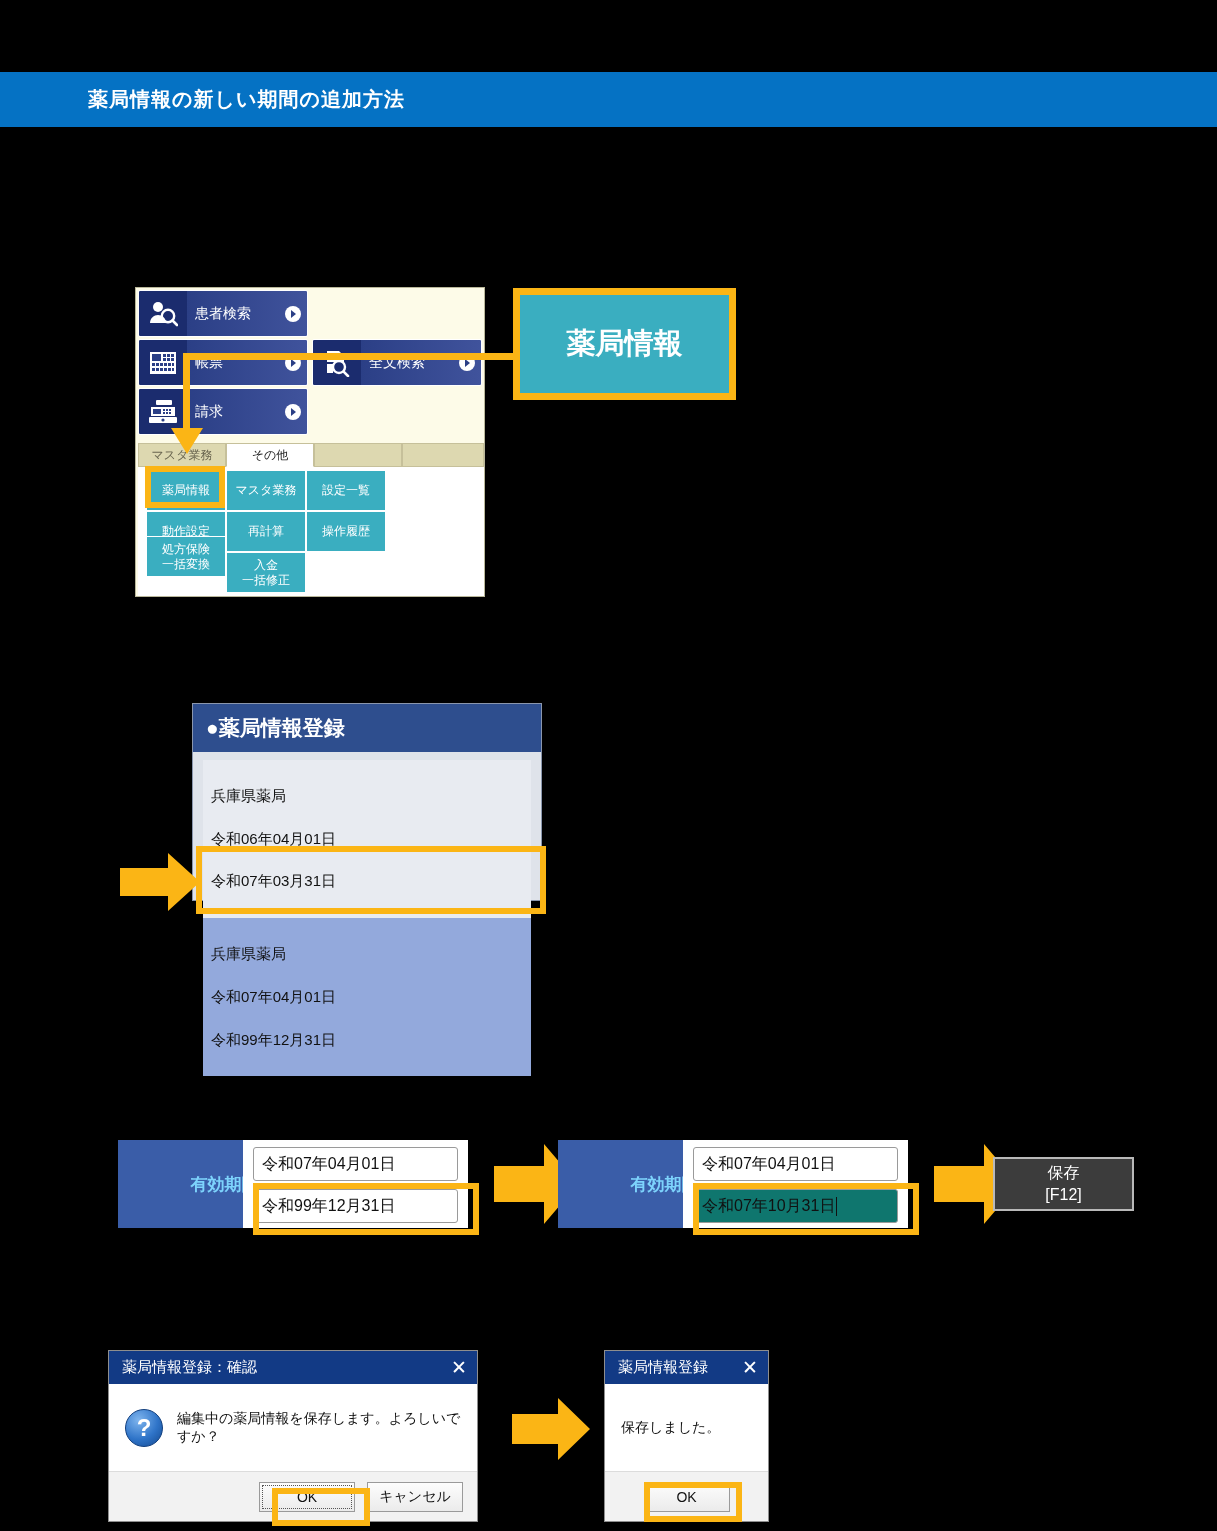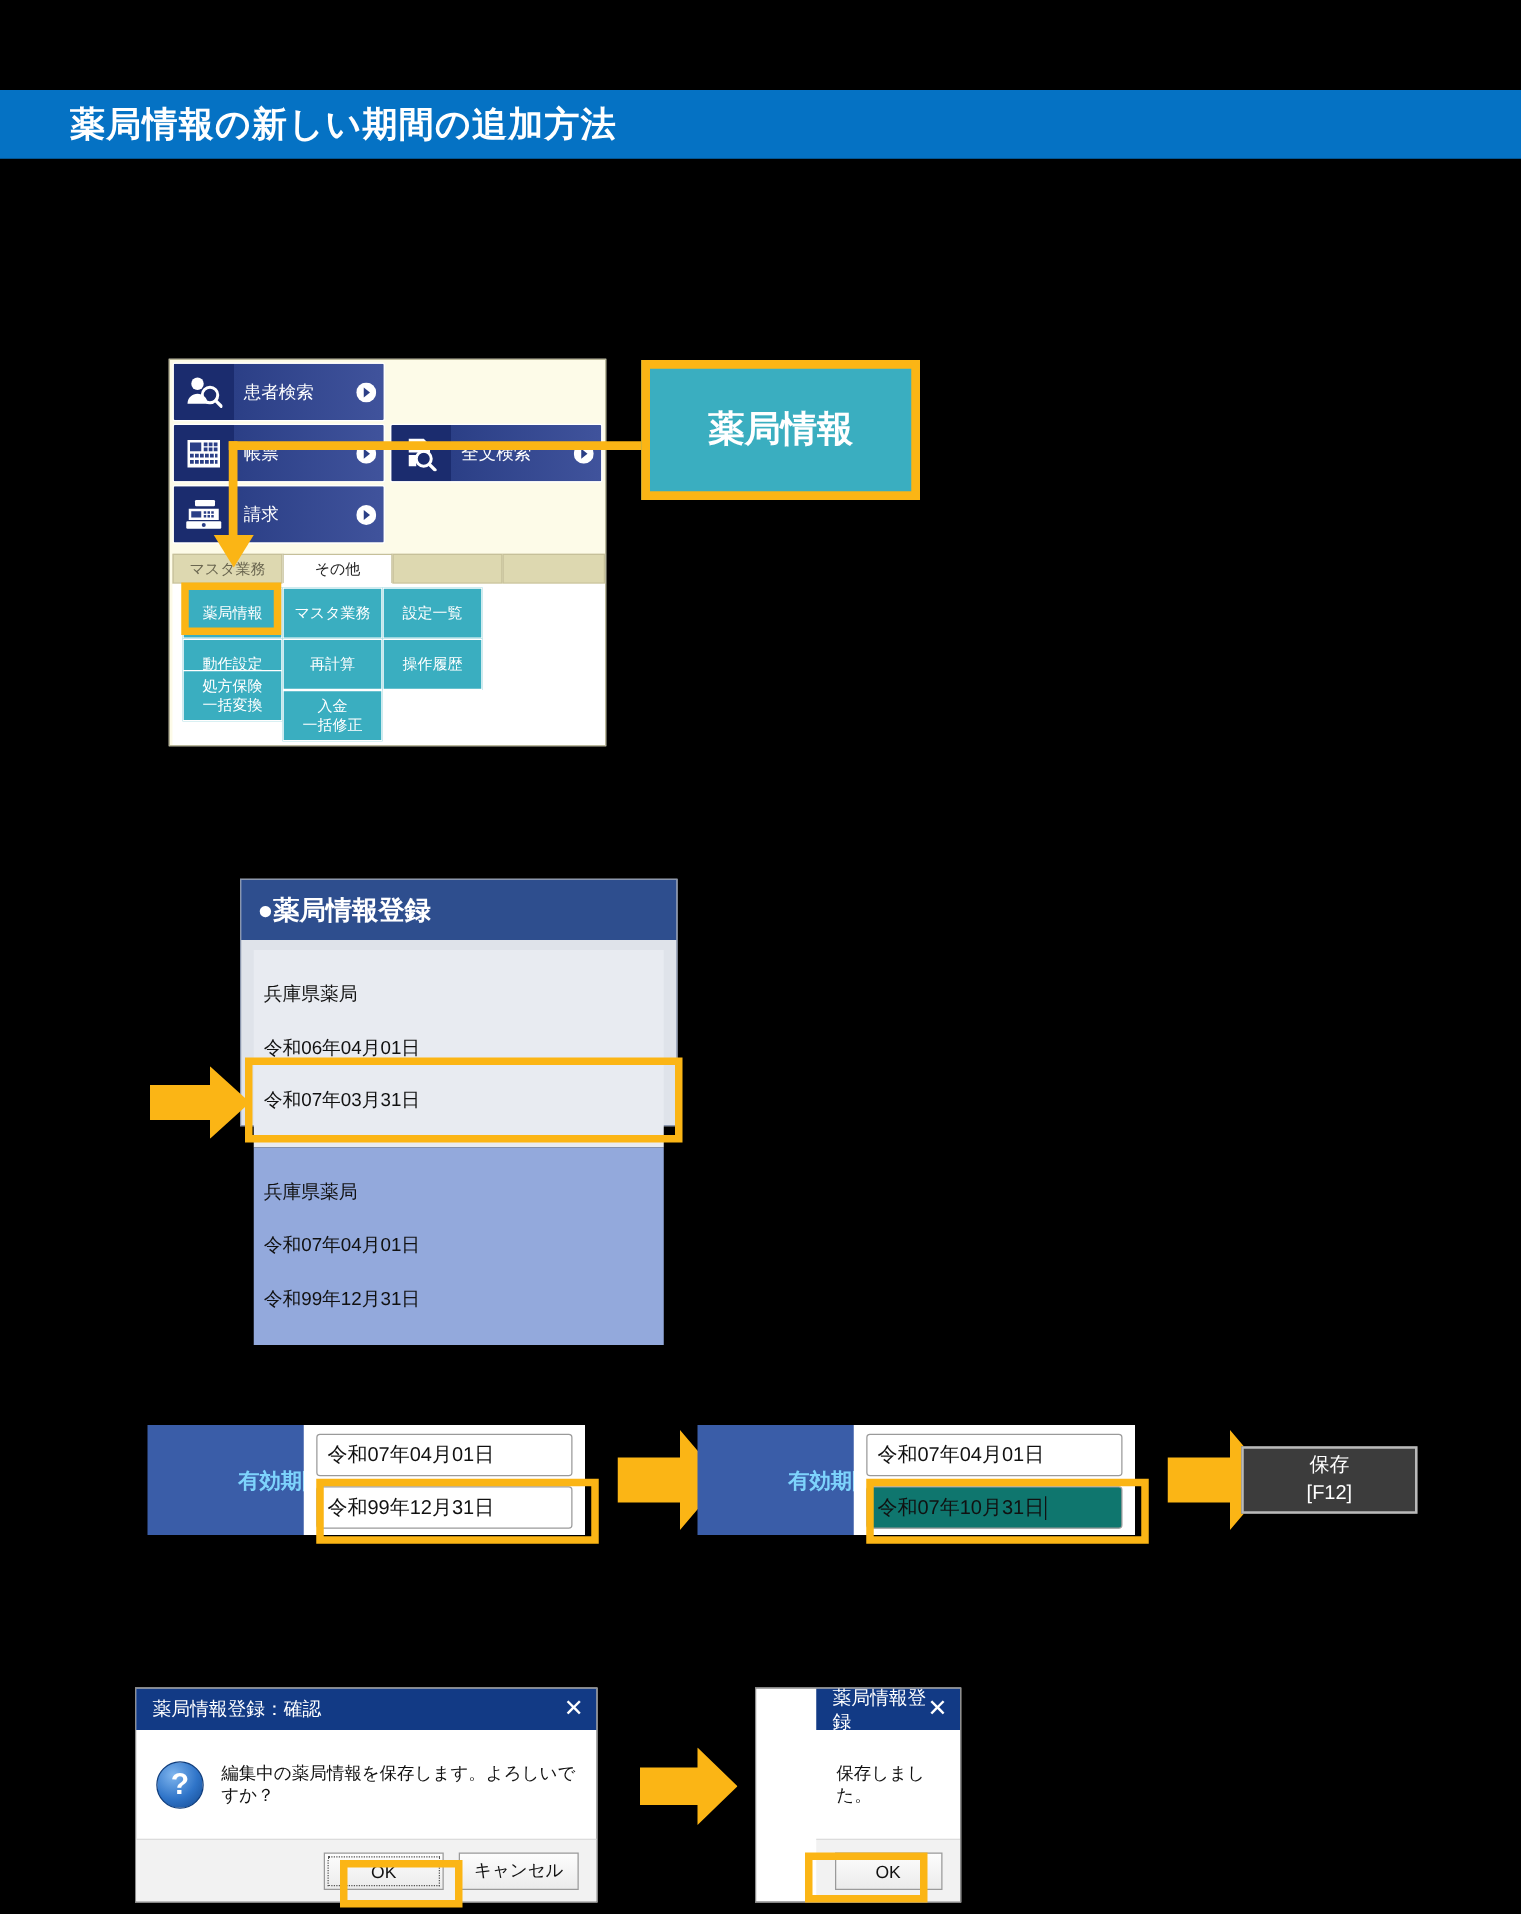--- a/index.html
+++ b/index.html
@@ -18,24 +18,24 @@
 
   
   #title-banner {
     left: 0; top: 72px;
     width: 1217px; height: 55px;
     background: #0572c4;
     display: flex; align-items: center;
   }
   #title-banner .title-text {
     color: #ffffff;
-    font-size: 28px;
+    font-size: 20px;
     font-weight: bold;
     letter-spacing: 1px;
-    margin-left: 56px;
+    margin-left: 88px;
   }
 
   
   #menu-panel {
     left: 135px; top: 287px;
     width: 350px; height: 310px;
     background: #fdfbe8;
     border: 1px solid #b9b79a;
     box-sizing: border-box;
   }
@@ -557,21 +557,21 @@
   </div>
 </div>
 <div class="btn-highlight" style="left:272px; top:1488px; width:98px; height:38px;"></div>
 
 <div class="abs" style="left:512px; top:1398px; width:78px; height:62px;">
   <svg width="78" height="62" viewBox="0 0 78 62" class="arrow-svg">
     <path d="M0 16 L46 16 L46 0 L78 31 L46 62 L46 46 L0 46 Z" fill="#fbb515"></path>
   </svg>
 </div>
 
-<div class="dialog" style="left:604px; top:1350px; width:165px; height:172px;padding-left:48px;">
+<div class="dialog" style="left:604px; top:1350px; width:165px; height:172px;">
   <div class="dlg-title">
     <span class="dlg-title-text">薬局情報登録</span>
     <span class="dlg-close">✕</span>
   </div>
   <div class="dlg-body" style="height:87px;">
     <span class="dlg-msg">保存しました。</span>
   </div>
   <div class="dlg-footer" style="height:50px; justify-content:center; padding-right:0;">
     <div class="dlg-btn" style="margin-left:0; min-width:86px;">
       <span>OK</span>

